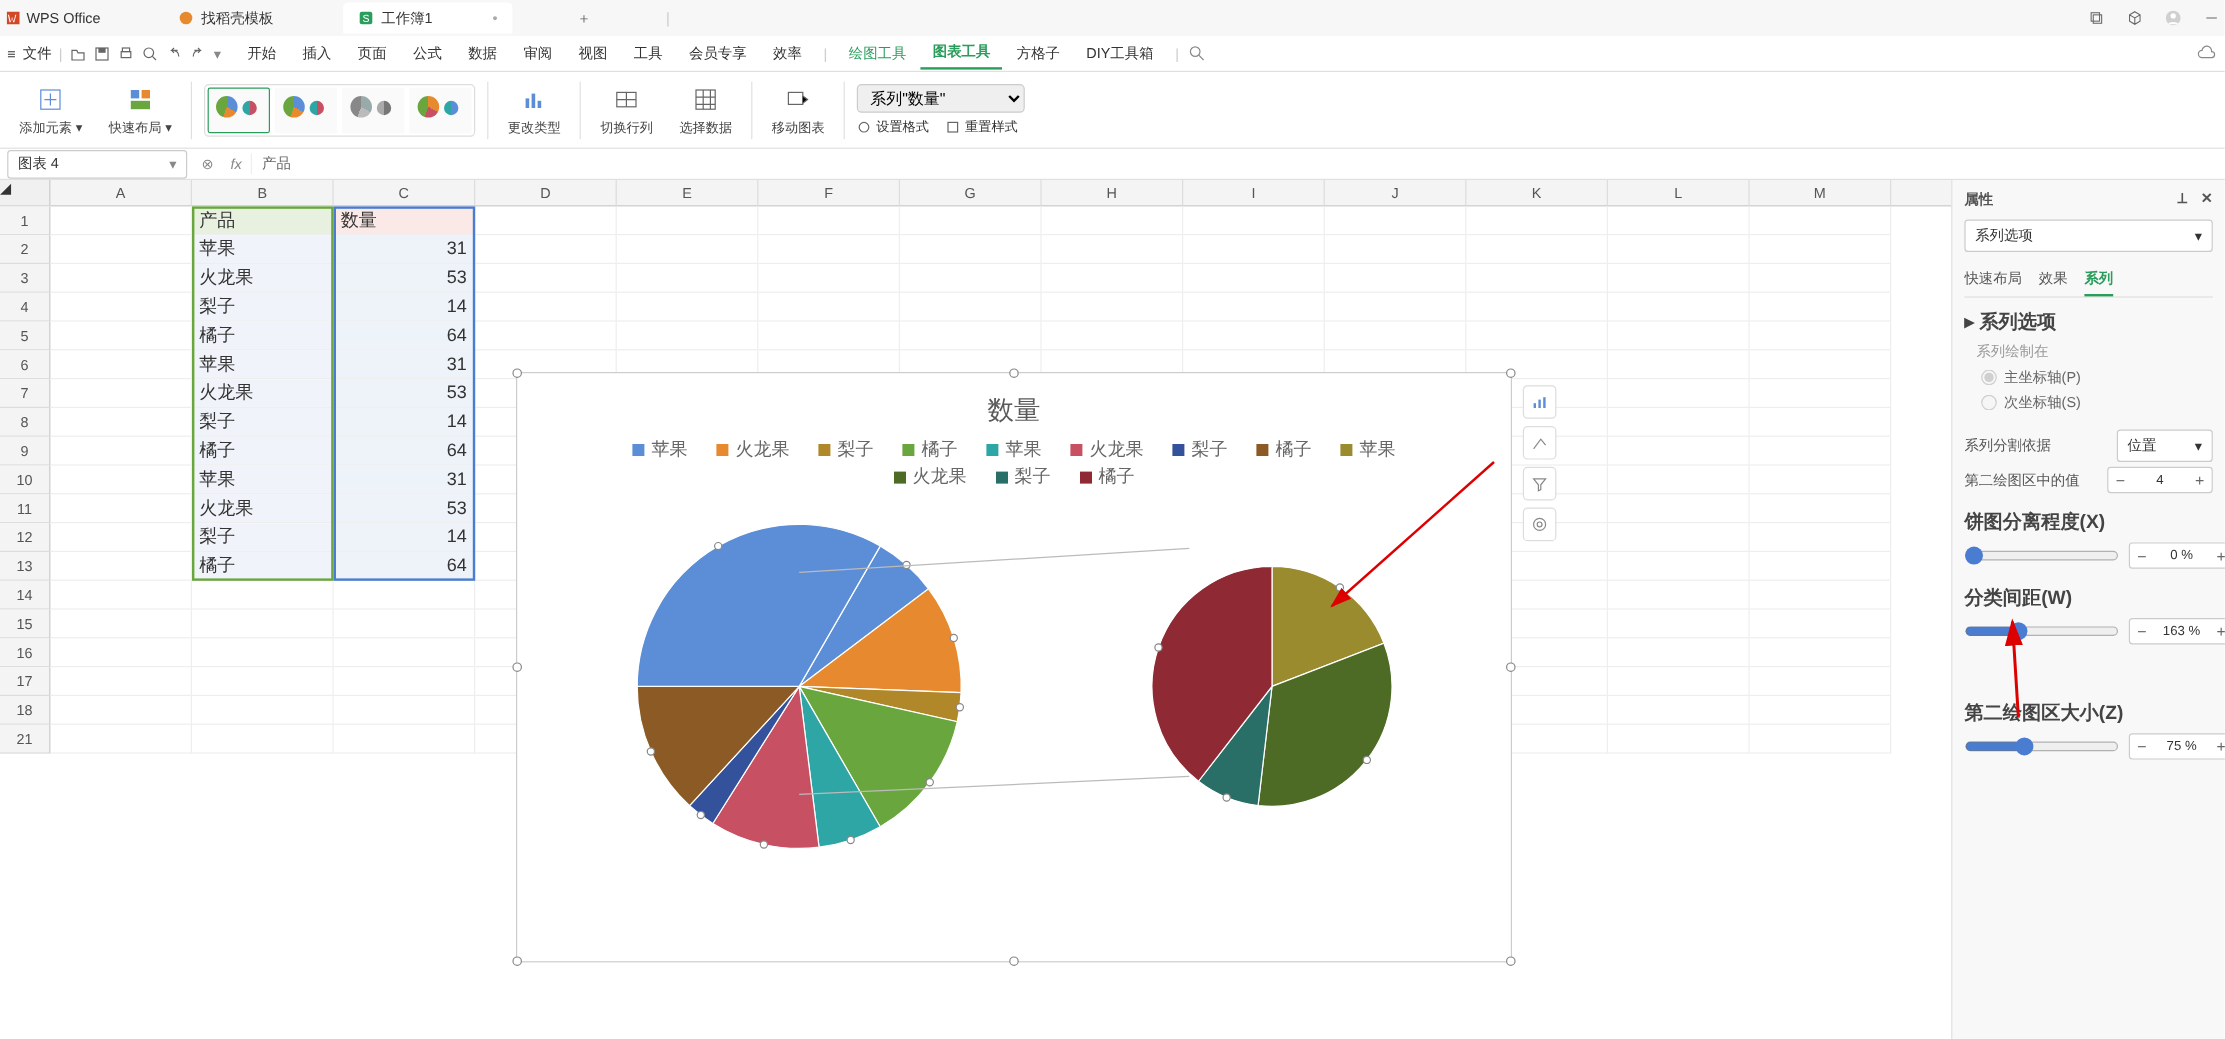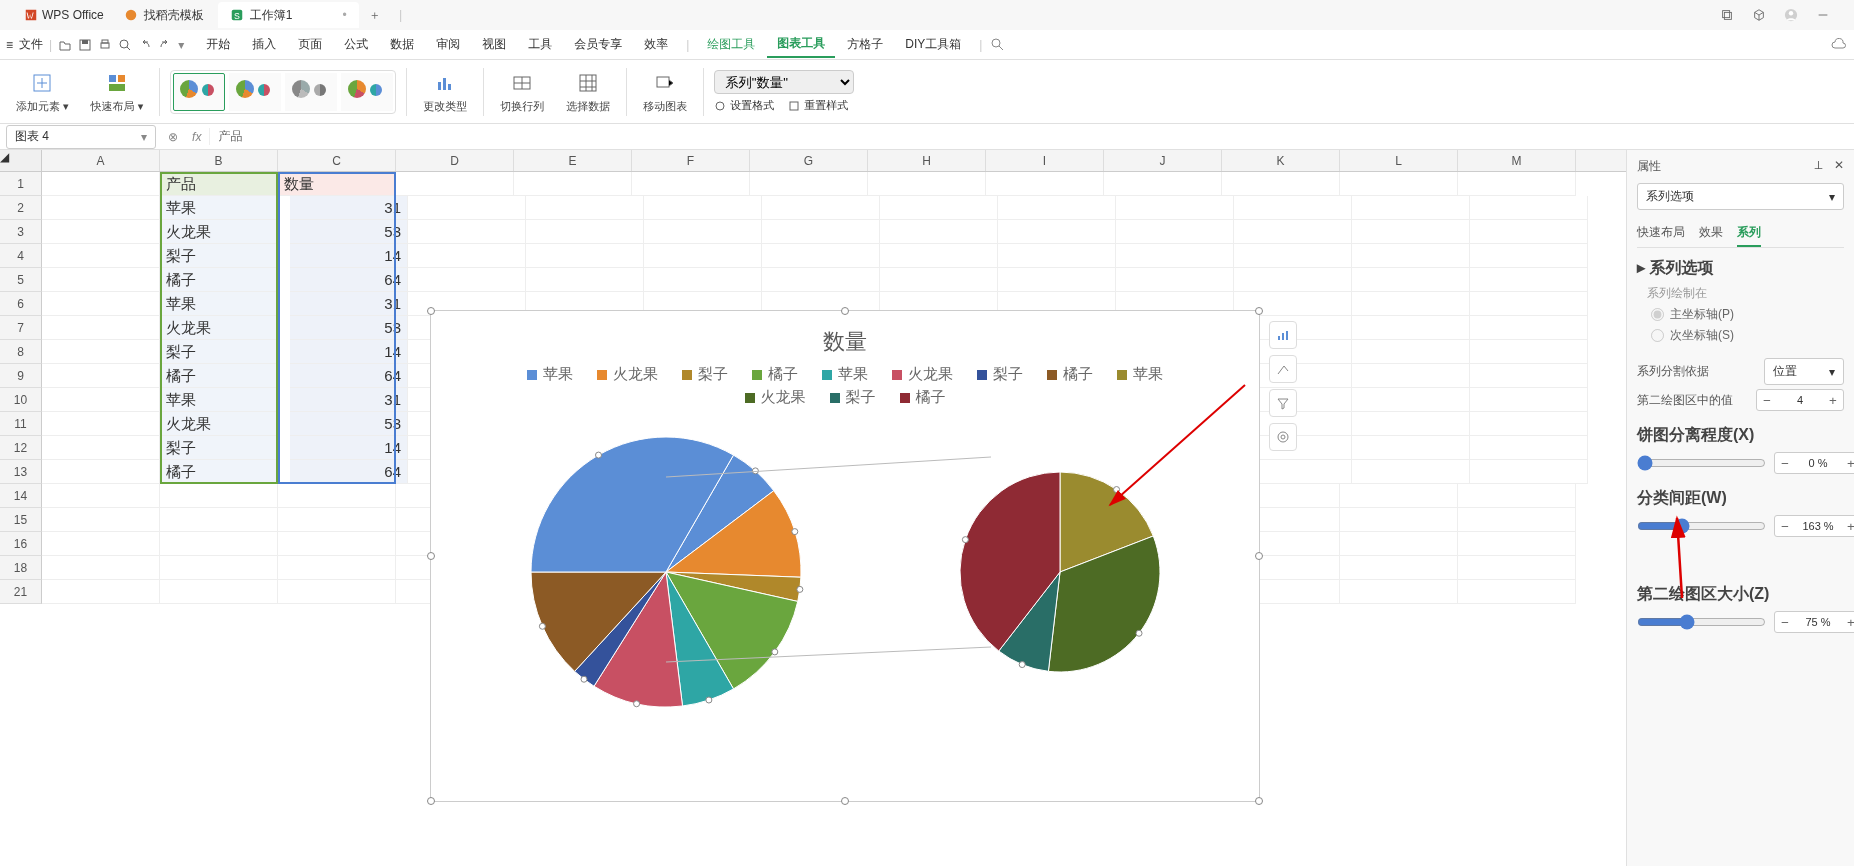--- a/index.html
+++ b/index.html
@@ -1,19 +1,19 @@
 <!DOCTYPE html>
 <html><head>
 <meta charset="utf-8">
 <style>
 * { box-sizing: border-box; margin: 0; padding: 0; font-family: "Microsoft YaHei", sans-serif; }
 body { background: #fff; font-size: 12px; color: #333; overflow: hidden; width: 1854px; height: 866px; }
 
 
-.titlebar { height: 30px; display: flex; align-items: center; background: #f7f7f7; padding: 0 24px; }
+.titlebar { height: 30px; display: flex; align-items: center; background: #f7f7f7; padding: 0 4px; gap: 44px; }
 .titlebar .app-logo { display: flex; align-items: center; gap: 4px; margin-right: 8px; }
 .titlebar .tab { display: flex; align-items: center; padding: 4px 12px; border-radius: 4px 4px 0 0; margin-right: 2px; height: 26px; cursor: pointer; }
 .titlebar .tab.active { background: #fff; }
 .titlebar .win-controls { margin-left: auto; display: flex; gap: 18px; align-items: center; }
 .titlebar svg, .titlebar .icon-box { width: 14px; height: 14px; }
 
 
 .menubar { height: 30px; display: flex; align-items: center; padding: 0 6px; border-bottom: 1px solid #e0e0e0; gap: 2px; }
 .menubar .mitem { padding: 4px 10px; cursor: pointer; }
 .menubar .mitem.green { color: #2a9d5c; }
@@ -50,40 +50,40 @@
 .col-headers .rh-corner { width: 42px; border-right: 1px solid #ccc; background: #f0f0f0; }
 .col-headers .ch { flex: 0 0 118px; text-align: center; border-right: 1px solid #ddd; line-height: 22px; font-size: 12px; color: #555; }
 .rows { }
 .row { display: flex; height: 24px; }
 .row .rh { width: 42px; background: #f4f4f4; border-right: 1px solid #ccc; border-bottom: 1px solid #ddd; text-align: center; line-height: 24px; color: #555; font-size: 12px; }
 .row .cell { flex: 0 0 118px; border-right: 1px solid #eee; border-bottom: 1px solid #eee; padding: 0 6px; line-height: 24px; font-size: 15px; }
 .row .cell.num { text-align: right; }
 .row .cell.headerB { background: #e8f0e0; font-weight: normal; }
 .row .cell.headerC { background: #fbe9e7; }
 .row .cell.selB { background: #f0f4fa; }
-.row .cell.selC { background: #eef2f9; margin-left: 12px; }
+.row .cell.selC { background: #eef2f9; }
 .sel-border { position: absolute; border: 2px solid #4a7dd1; pointer-events: none; }
 
 
 .chart-obj { position: absolute; left: 430px; top: 160px; width: 830px; height: 492px; border: 1px solid #ccc; background: #fff; }
 .chart-obj .handle { position: absolute; width: 8px; height: 8px; border: 1px solid #888; background: #fff; border-radius: 50%; }
 .handle.tl{top:-4px;left:-4px}.handle.tm{top:-4px;left:50%;margin-left:-4px}.handle.tr{top:-4px;right:-4px}
 .handle.ml{top:50%;left:-4px;margin-top:-4px}.handle.mr{top:50%;right:-4px;margin-top:-4px}
 .handle.bl{bottom:-4px;left:-4px}.handle.bm{bottom:-4px;left:50%;margin-left:-4px}.handle.br{bottom:-4px;right:-4px}
 .chart-title { text-align: center; font-size: 22px; color: #5a5a5a; padding: 16px 0 8px; font-family: serif; }
 .legend { display: flex; flex-wrap: wrap; justify-content: center; gap: 4px 24px; padding: 0 60px 10px; font-family: serif; font-size: 15px; color: #666; }
 .legend .li { display: flex; align-items: center; gap: 6px; }
 .legend .sw { width: 10px; height: 10px; }
 .pie-wrap { display: flex; align-items: center; justify-content: space-around; padding: 10px 20px; position: relative; }
 .pie-wrap svg { overflow: visible; }
 .chart-side-btns { position: absolute; right: -38px; top: 10px; display: flex; flex-direction: column; gap: 6px; }
 .chart-side-btns .sbtn { width: 28px; height: 28px; border: 1px solid #ddd; background: #fff; border-radius: 4px; display: flex; align-items: center; justify-content: center; cursor: pointer; }
 
 
-.prop-panel h4 { font-size: 12px; font-weight: normal; color: #555; margin-bottom: 8px; display: flex; justify-content: space-between; }
+.prop-panel h4 { font-size: 12px; font-weight: bold; color: #555; margin-bottom: 8px; display: flex; justify-content: space-between; }
 .prop-panel .drop { border: 1px solid #ccc; background: #fff; padding: 4px 8px; border-radius: 3px; display: flex; justify-content: space-between; align-items: center; cursor: pointer; margin-bottom: 10px; }
 .prop-panel .tabs { display: flex; gap: 14px; border-bottom: 1px solid #e0e0e0; margin-bottom: 10px; }
 .prop-panel .ptab { padding: 4px 0; cursor: pointer; color: #555; }
 .prop-panel .ptab.act { color: #2a9d5c; border-bottom: 2px solid #2a9d5c; font-weight: bold; }
 .section { margin-bottom: 14px; }
 .section .shdr { font-size: 16px; font-weight: bold; color: #444; margin-bottom: 6px; }
 .radio { display: flex; align-items: center; gap: 6px; margin: 4px 0 4px 14px; color: #666; }
 .radio input { accent-color: #2a9d5c; }
 .prow { display: flex; align-items: center; gap: 6px; margin: 4px 0; }
 .prow .plbl { flex: 1; color: #555; }
@@ -561,20 +561,36 @@
             <div class="cell"></div>
             <div class="cell"></div>
             <div class="cell"></div>
             <div class="cell"></div>
             <div class="cell"></div>
             <div class="cell"></div>
             <div class="cell"></div>
           </div>
           <div class="row">
             <div class="rh">16</div>
+            <div class="cell"></div>
+            <div class="cell"></div>
+            <div class="cell"></div>
+            <div class="cell"></div>
+            <div class="cell"></div>
+            <div class="cell"></div>
+            <div class="cell"></div>
+            <div class="cell"></div>
+            <div class="cell"></div>
+            <div class="cell"></div>
+            <div class="cell"></div>
+            <div class="cell"></div>
+            <div class="cell"></div>
+          </div>
+          <div class="row">
+            <div class="rh">17</div>
             <div class="cell"></div>
             <div class="cell"></div>
             <div class="cell"></div>
             <div class="cell"></div>
             <div class="cell"></div>
             <div class="cell"></div>
             <div class="cell"></div>
             <div class="cell"></div>
             <div class="cell"></div>
             <div class="cell"></div>

